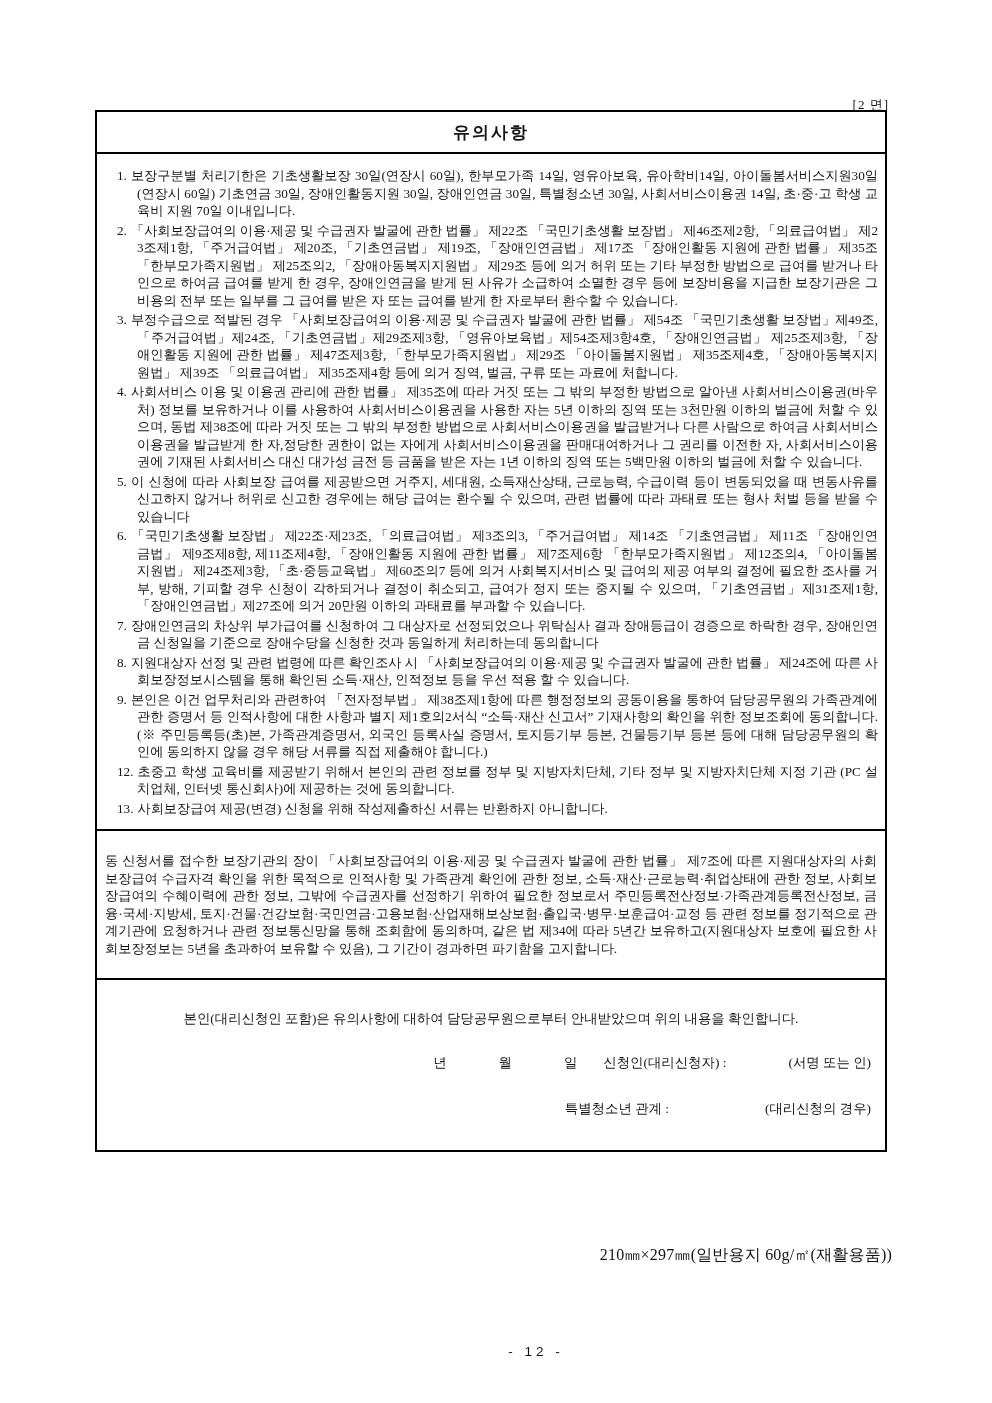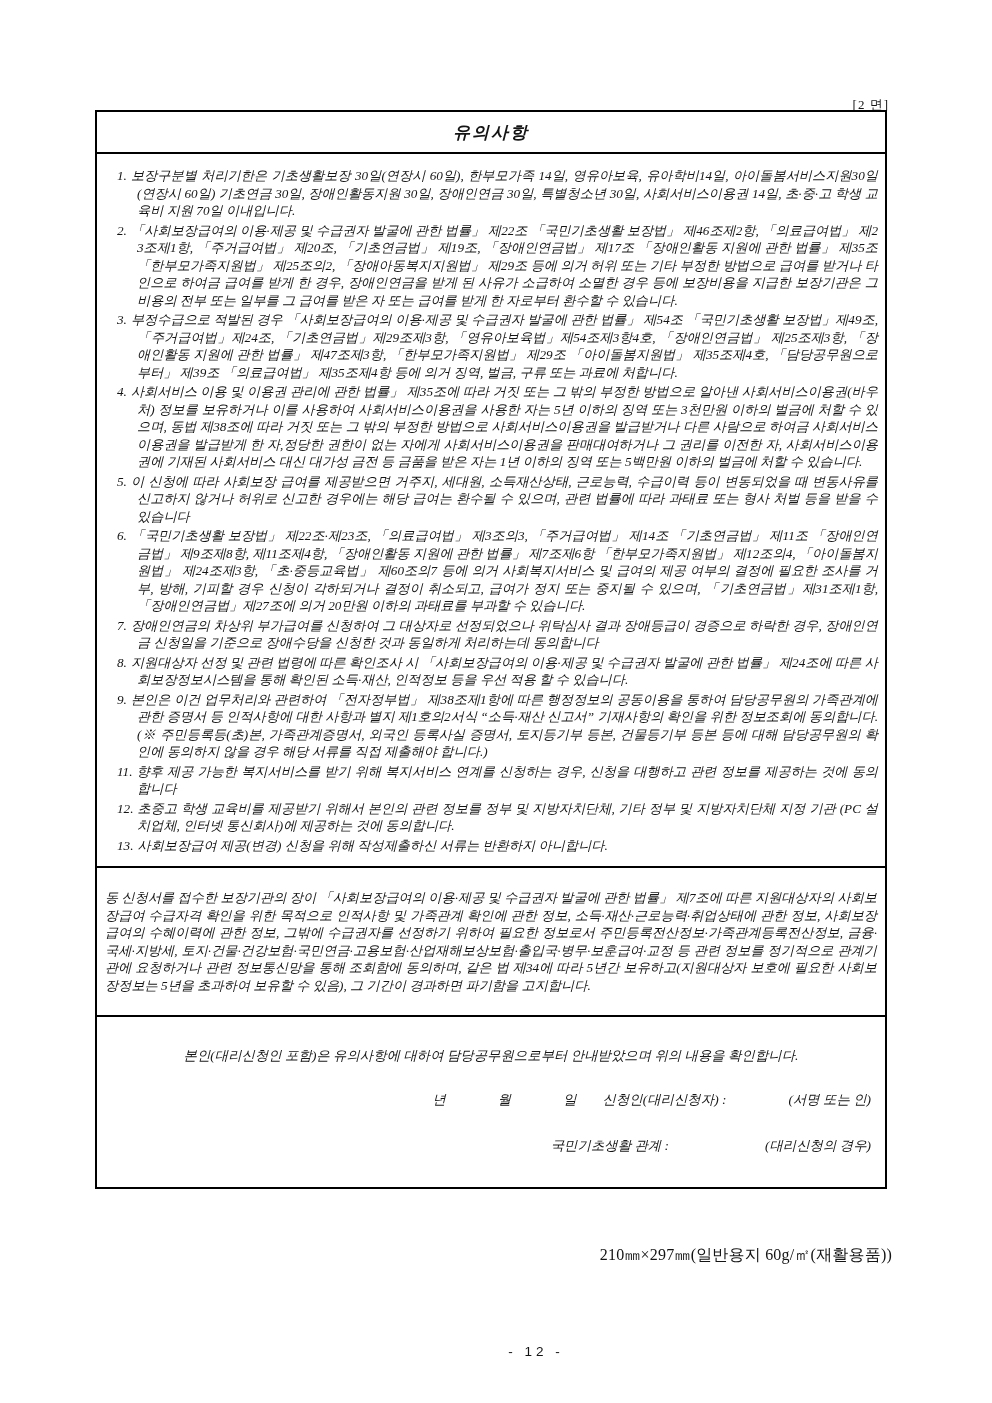--- a/index.html
+++ b/index.html
@@ -10,21 +10,21 @@
   }
   .sheet{position:relative;width:992px;height:1403px;background:#ffffff;overflow:hidden;}
 
   .page-label{
     position:absolute;top:96px;right:103px;
     font-size:13px;letter-spacing:1px;
   }
 
   .doc-box{
     position:absolute;left:95px;top:110px;width:792px;
-    border:2px solid #000;background:#fff;box-sizing:border-box;font-style:italic;
+    border:2px solid #000;background:#fff;box-sizing:border-box;
   }
   .doc-title{
     text-align:center;font-weight:bold;font-size:17px;
     padding:9px 0 8px 0;border-bottom:2px solid #000;letter-spacing:2px;
   }
   .doc-items{padding:13px 7px 10px 20px;}
   .item{
     font-size:13.2px;line-height:17.5px;text-align:justify;word-break:break-all;
     padding-left:20px;text-indent:-20px;margin:0 0 2px 0;
   }
@@ -69,55 +69,54 @@
   <div class="doc-box">
 
     <div class="doc-title">유의사항</div>
 
     <div class="doc-items">
 
         <p class="item"><span class="num">1.</span><span>보장구분별 처리기한은 기초생활보장 30일(연장시 60일), 한부모가족 14일, 영유아보육, 유아학비14일, 아이돌봄서비스지원30일(연장시 60일) 기초연금 30일, 장애인활동지원 30일, 장애인연금 30일, 특별청소년 30일, 사회서비스이용권 14일, 초·중·고 학생 교육비 지원 70일 이내입니다.</span></p>
 
         <p class="item"><span class="num">2.</span><span>「사회보장급여의 이용·제공 및 수급권자 발굴에 관한 법률」 제22조 「국민기초생활 보장법」 제46조제2항, 「의료급여법」 제23조제1항, 「주거급여법」 제20조, 「기초연금법」 제19조, 「장애인연금법」 제17조 「장애인활동 지원에 관한 법률」 제35조 「한부모가족지원법」 제25조의2, 「장애아동복지지원법」 제29조 등에 의거 허위 또는 기타 부정한 방법으로 급여를 받거나 타인으로 하여금 급여를 받게 한 경우, 장애인연금을 받게 된 사유가 소급하여 소멸한 경우 등에 보장비용을 지급한 보장기관은 그 비용의 전부 또는 일부를 그 급여를 받은 자 또는 급여를 받게 한 자로부터 환수할 수 있습니다.</span></p>
 
-        <p class="item"><span class="num">3.</span><span>부정수급으로 적발된 경우 「사회보장급여의 이용·제공 및 수급권자 발굴에 관한 법률」 제54조 「국민기초생활 보장법」제49조, 「주거급여법」제24조, 「기초연금법」제29조제3항, 「영유아보육법」제54조제3항4호, 「장애인연금법」 제25조제3항, 「장애인활동 지원에 관한 법률」 제47조제3항, 「한부모가족지원법」 제29조 「아이돌봄지원법」 제35조제4호, 「담당공무원으로부터」 제39조 「의료급여법」 제35조제4항 등에 의거 징역, 벌금, 구류 또는 과료에 처합니다.</span></p>
+        <p class="item"><span class="num">3.</span><span>부정수급으로 적발된 경우 「사회보장급여의 이용·제공 및 수급권자 발굴에 관한 법률」 제54조 「국민기초생활 보장법」제49조, 「주거급여법」제24조, 「기초연금법」제29조제3항, 「영유아보육법」제54조제3항4호, 「장애인연금법」 제25조제3항, 「장애인활동 지원에 관한 법률」 제47조제3항, 「한부모가족지원법」 제29조 「아이돌봄지원법」 제35조제4호, 「장애아동복지지원법」 제39조 「의료급여법」 제35조제4항 등에 의거 징역, 벌금, 구류 또는 과료에 처합니다.</span></p>
 
         <p class="item"><span class="num">4.</span><span>사회서비스 이용 및 이용권 관리에 관한 법률」 제35조에 따라 거짓 또는 그 밖의 부정한 방법으로 알아낸 사회서비스이용권(바우처) 정보를 보유하거나 이를 사용하여 사회서비스이용권을 사용한 자는 5년 이하의 징역 또는 3천만원 이하의 벌금에 처할 수 있으며, 동법 제38조에 따라 거짓 또는 그 밖의 부정한 방법으로 사회서비스이용권을 발급받거나 다른 사람으로 하여금 사회서비스이용권을 발급받게 한 자,정당한 권한이 없는 자에게 사회서비스이용권을 판매대여하거나 그 권리를 이전한 자, 사회서비스이용권에 기재된 사회서비스 대신 대가성 금전 등 금품을 받은 자는 1년 이하의 징역 또는 5백만원 이하의 벌금에 처할 수 있습니다.</span></p>
 
         <p class="item"><span class="num">5.</span><span>이 신청에 따라 사회보장 급여를 제공받으면 거주지, 세대원, 소득재산상태, 근로능력, 수급이력 등이 변동되었을 때 변동사유를 신고하지 않거나 허위로 신고한 경우에는 해당 급여는 환수될 수 있으며, 관련 법률에 따라 과태료 또는 형사 처벌 등을 받을 수 있습니다</span></p>
 
         <p class="item"><span class="num">6.</span><span>「국민기초생활 보장법」 제22조·제23조, 「의료급여법」 제3조의3, 「주거급여법」 제14조 「기초연금법」 제11조 「장애인연금법」 제9조제8항, 제11조제4항, 「장애인활동 지원에 관한 법률」 제7조제6항 「한부모가족지원법」 제12조의4, 「아이돌봄지원법」 제24조제3항, 「초·중등교육법」 제60조의7 등에 의거 사회복지서비스 및 급여의 제공 여부의 결정에 필요한 조사를 거부, 방해, 기피할 경우 신청이 각하되거나 결정이 취소되고, 급여가 정지 또는 중지될 수 있으며, 「기초연금법」제31조제1항, 「장애인연금법」제27조에 의거 20만원 이하의 과태료를 부과할 수 있습니다.</span></p>
 
         <p class="item"><span class="num">7.</span><span>장애인연금의 차상위 부가급여를 신청하여 그 대상자로 선정되었으나 위탁심사 결과 장애등급이 경증으로 하락한 경우, 장애인연금 신청일을 기준으로 장애수당을 신청한 것과 동일하게 처리하는데 동의합니다</span></p>
 
         <p class="item"><span class="num">8.</span><span>지원대상자 선정 및 관련 법령에 따른 확인조사 시 「사회보장급여의 이용·제공 및 수급권자 발굴에 관한 법률」 제24조에 따른 사회보장정보시스템을 통해 확인된 소득·재산, 인적정보 등을 우선 적용 할 수 있습니다.</span></p>
 
         <p class="item"><span class="num">9.</span><span>본인은 이건 업무처리와 관련하여 「전자정부법」 제38조제1항에 따른 행정정보의 공동이용을 통하여 담당공무원의 가족관계에 관한 증명서 등 인적사항에 대한 사항과 별지 제1호의2서식 “소득·재산 신고서” 기재사항의 확인을 위한 정보조회에 동의합니다.(※ 주민등록등(초)본, 가족관계증명서, 외국인 등록사실 증명서, 토지등기부 등본, 건물등기부 등본 등에 대해 담당공무원의 확인에 동의하지 않을 경우 해당 서류를 직접 제출해야 합니다.)</span></p>
 
 
-        <p class="item"><span class="num">11.</span><span>향후 제공 가능한 복지서비스를 받기 위해 복지서비스 연계를 신청하는 경우, 신청을 대행하고 관련 정보를 제공하는 것에 동의합니다</span></p>
 
         <p class="item"><span class="num">12.</span><span>초중고 학생 교육비를 제공받기 위해서 본인의 관련 정보를 정부 및 지방자치단체, 기타 정부 및 지방자치단체 지정 기관 (PC 설치업체, 인터넷 통신회사)에 제공하는 것에 동의합니다.</span></p>
 
         <p class="item"><span class="num">13.</span><span>사회보장급여 제공(변경) 신청을 위해 작성제출하신 서류는 반환하지 아니합니다.</span></p>
       </div>
 
     <div class="retention">동 신청서를 접수한 보장기관의 장이 「사회보장급여의 이용·제공 및 수급권자 발굴에 관한 법률」 제7조에 따른 지원대상자의 사회보장급여 수급자격 확인을 위한 목적으로 인적사항 및 가족관계 확인에 관한 정보, 소득·재산·근로능력·취업상태에 관한 정보, 사회보장급여의 수혜이력에 관한 정보, 그밖에 수급권자를 선정하기 위하여 필요한 정보로서 주민등록전산정보·가족관계등록전산정보, 금융·국세·지방세, 토지·건물·건강보험·국민연금·고용보험·산업재해보상보험·출입국·병무·보훈급여·교정 등 관련 정보를 정기적으로 관계기관에 요청하거나 관련 정보통신망을 통해 조회함에 동의하며, 같은 법 제34에 따라 5년간 보유하고(지원대상자 보호에 필요한 사회보장정보는 5년을 초과하여 보유할 수 있음), 그 기간이 경과하면 파기함을 고지합니다.</div>
 
     <div class="confirm">
       <p class="confirm-statement">본인(대리신청인 포함)은 유의사항에 대하여 담당공무원으로부터 안내받았으며 위의 내용을 확인합니다.</p>
       <div class="sign-row">
         <span class="lbl-year">년</span>
         <span class="lbl-month">월</span>
         <span class="lbl-day">일</span>
         <span class="lbl-applicant">신청인(대리신청자) :</span>
         <span>(서명 또는 인)</span>
       </div>
       <div class="sign-row">
-        <span class="lbl-relation">국민기초생활 관계 :</span>
+        <span class="lbl-relation">특별청소년 관계 :</span>
         <span>(대리신청의 경우)</span>
       </div>
     </div>
 
   </div>
 
   <div class="footer-note">210㎜×297㎜(일반용지 60g/㎡(재활용품))</div>
 
   <div class="page-number">- 12 -</div>
 

